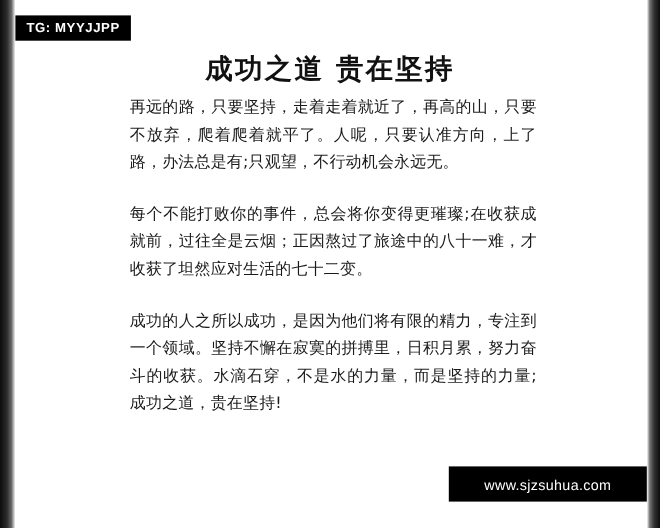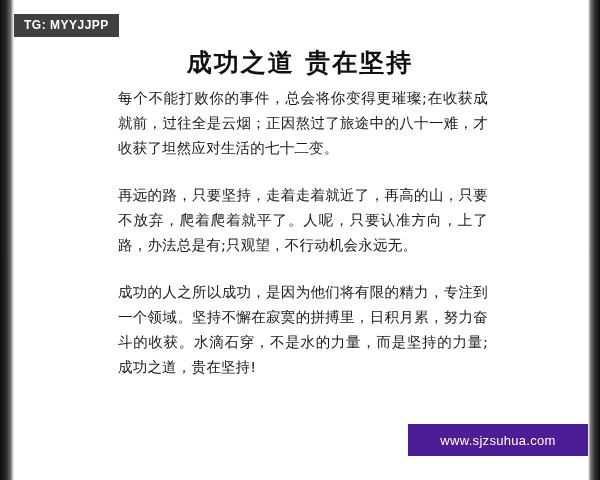--- a/index.html
+++ b/index.html
@@ -34,21 +34,21 @@
     right: 0;
     top: 0;
     width: 12px;
     height: 480px;
     background: linear-gradient(to left, #0c0c0c 0%, #333333 45%, #777777 78%, #ffffff 100%);
   }
   .tg-badge {
     position: absolute;
     left: 14px;
     top: 14px;
-    background: #404040;
+    background: #000000;
     color: #ffffff;
     font-size: 12px;
     font-weight: bold;
     letter-spacing: 0.5px;
     padding: 5px 10px 6px 10px;
     line-height: 1;
     font-family: "Liberation Sans", sans-serif;
   }
   .article {
     position: absolute;
@@ -86,21 +86,21 @@
   }
   .body-text p:last-child {
     margin-bottom: 16px;
   }
   .footer-bar {
     position: absolute;
     right: 12px;
     bottom: 24px;
     width: 180px;
     height: 32px;
-    background: #4c1d95;
+    background: #000000;
     color: #ffffff;
     display: flex;
     align-items: center;
     justify-content: center;
     font-size: 13px;
     font-family: "Liberation Sans", sans-serif;
     letter-spacing: 0.3px;
   }
 </style>
 </head>
@@ -110,21 +110,21 @@
 
   <div class="edge-left"></div>
   <div class="edge-right"></div>
 
   <div class="tg-badge">TG: MYYJJPP</div>
 
   <div class="article">
     <div class="title">成功之道 贵在坚持</div>
 
     <div class="body-text">
+      <p>再远的路，只要坚持，走着走着就近了，再高的山，只要不放弃，爬着爬着就平了。人呢，只要认准方向，上了路，办法总是有;只观望，不行动机会永远无。</p>
       <p>每个不能打败你的事件，总会将你变得更璀璨;在收获成就前，过往全是云烟；正因熬过了旅途中的八十一难，才收获了坦然应对生活的七十二变。</p>
-      <p>再远的路，只要坚持，走着走着就近了，再高的山，只要不放弃，爬着爬着就平了。人呢，只要认准方向，上了路，办法总是有;只观望，不行动机会永远无。</p>
       <p>成功的人之所以成功，是因为他们将有限的精力，专注到一个领域。坚持不懈在寂寞的拼搏里，日积月累，努力奋斗的收获。水滴石穿，不是水的力量，而是坚持的力量;成功之道，贵在坚持!</p>
     </div>
   </div>
 
   <div class="footer-bar">www.sjzsuhua.com</div>
 
 </div>
 
 </body></html>

